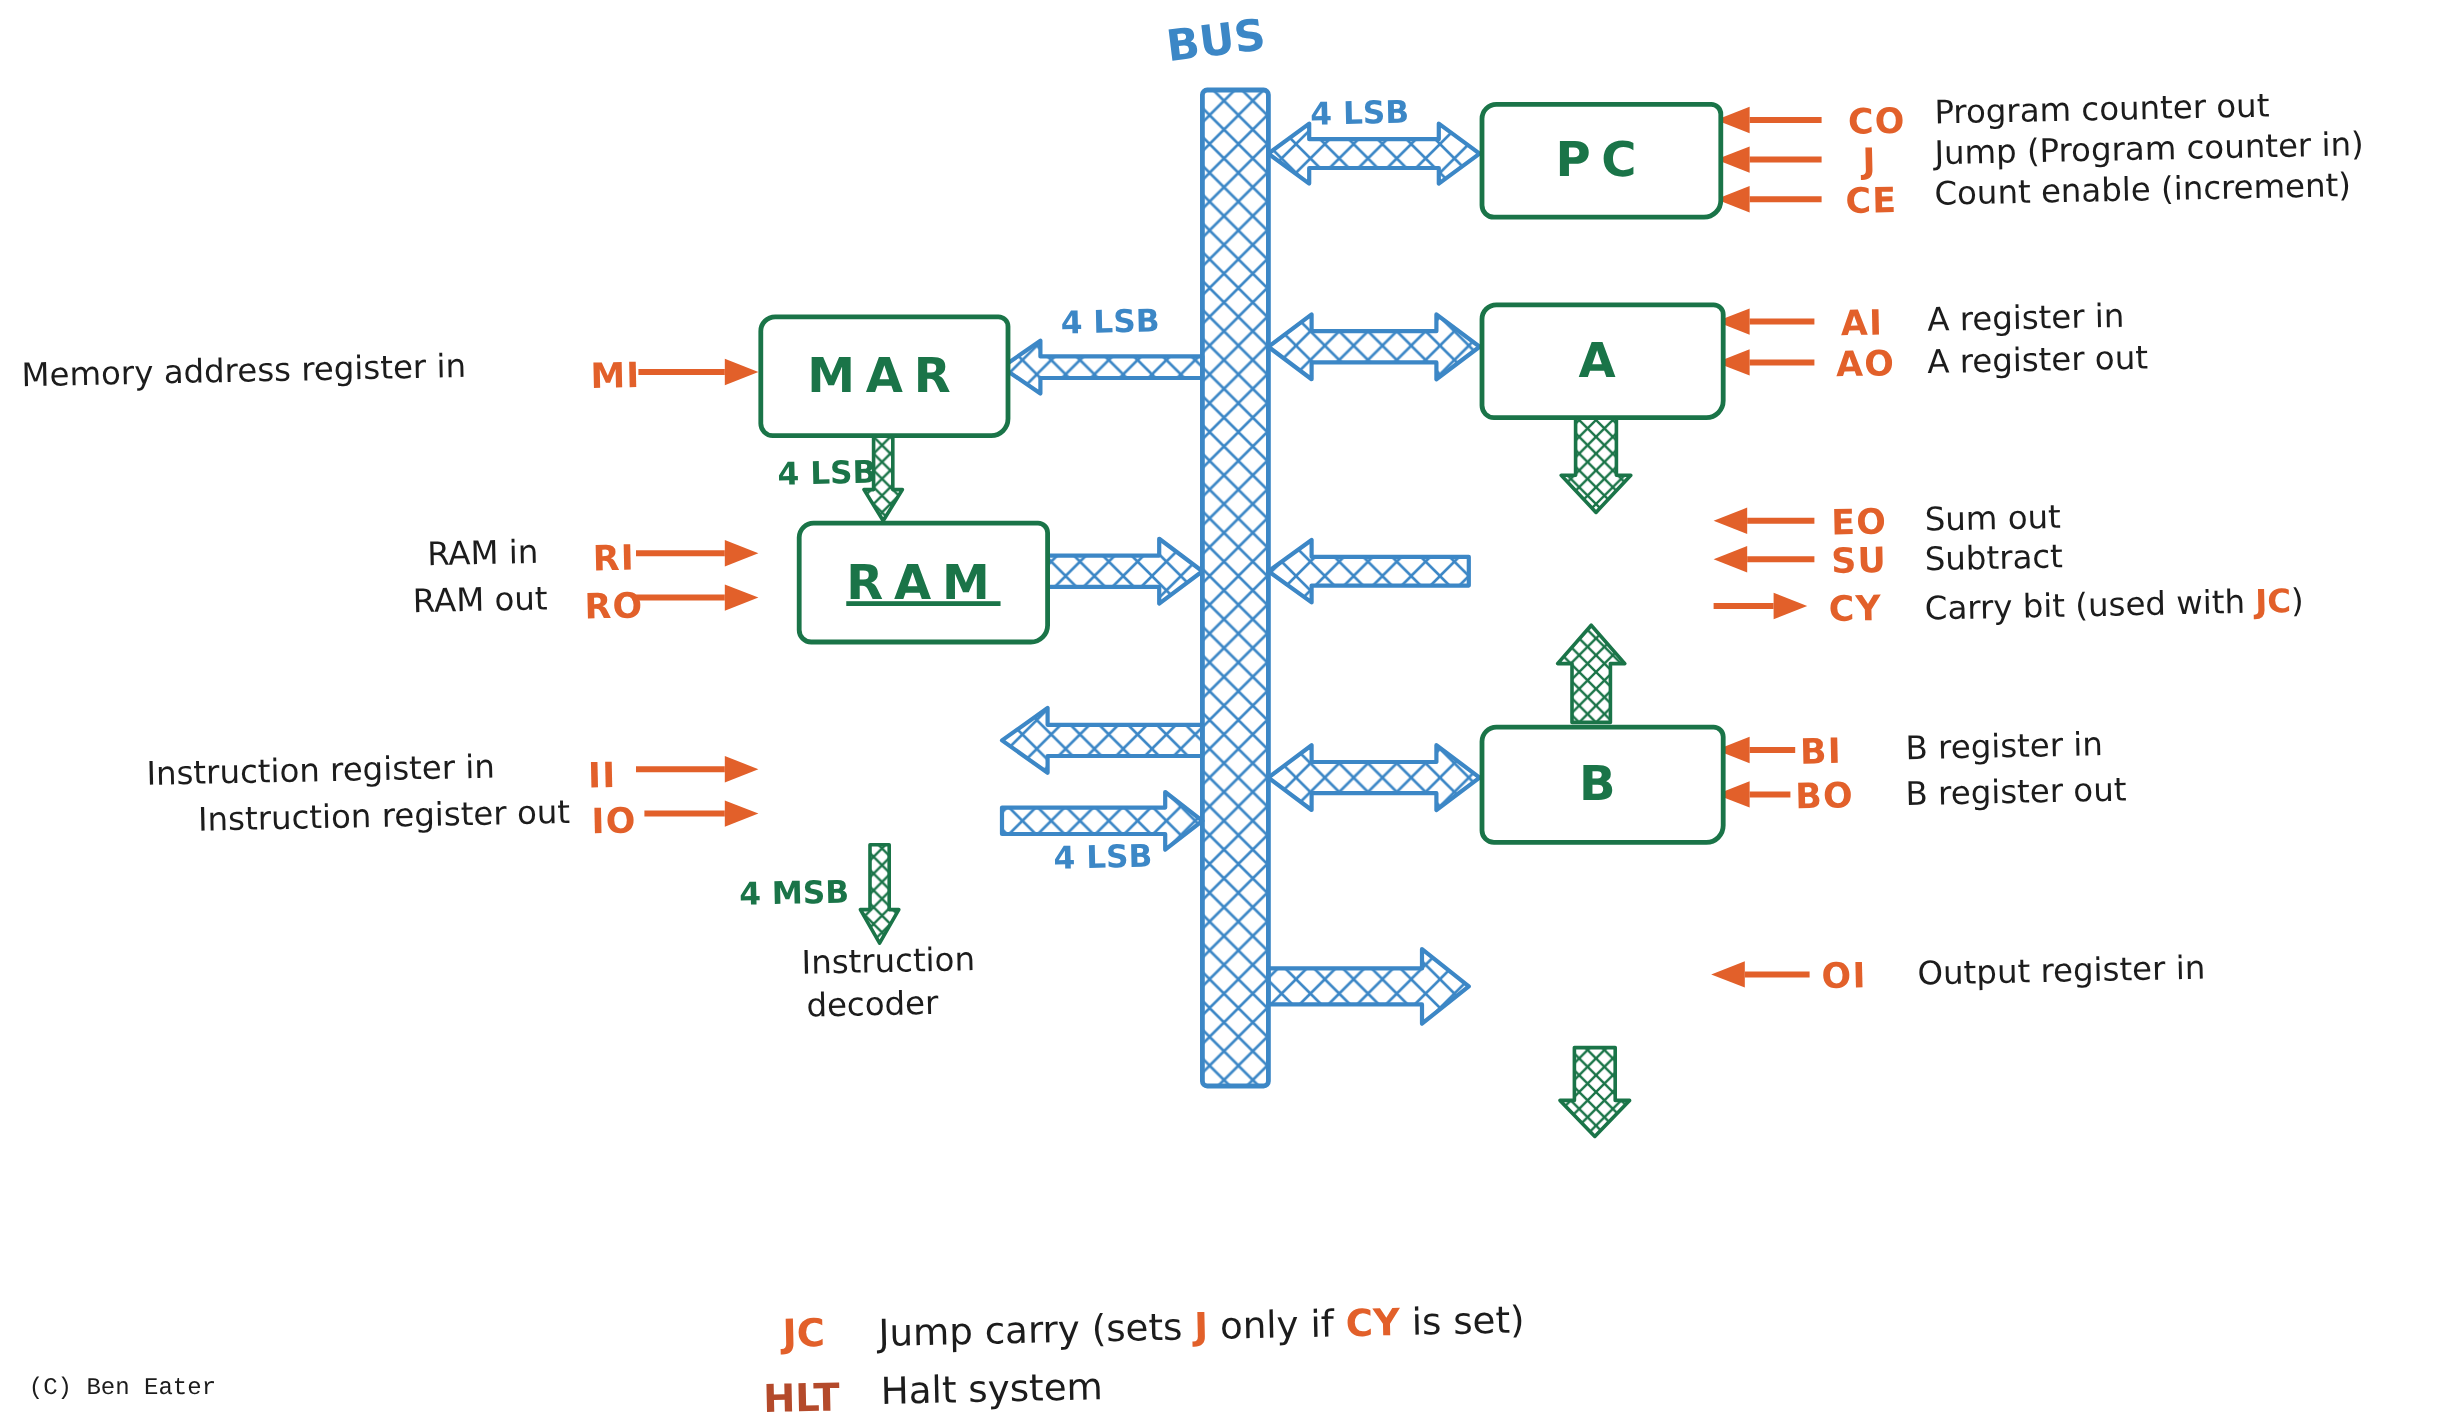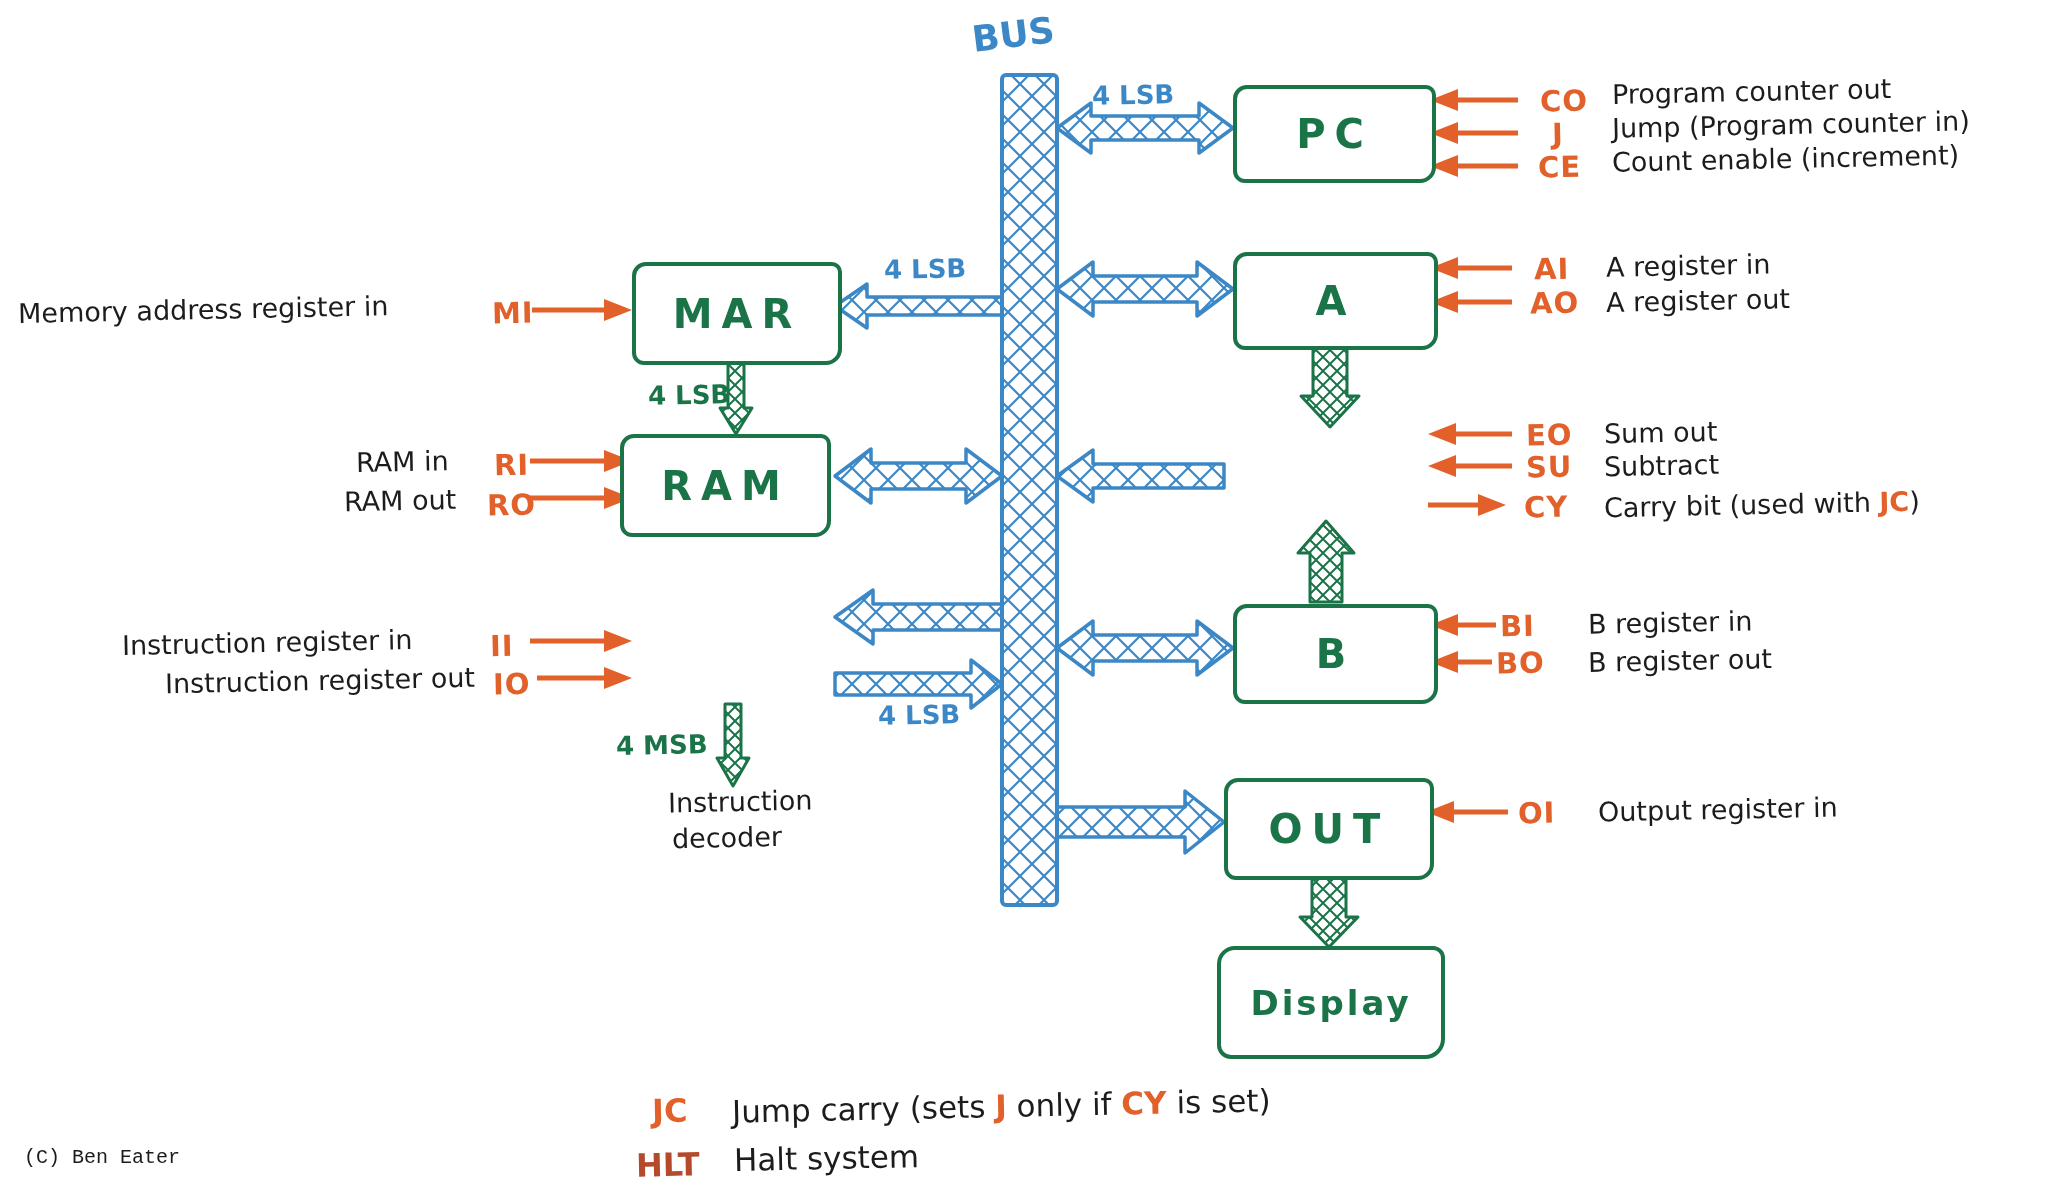--- a/index.html
+++ b/index.html
@@ -93,31 +93,25 @@
 
   <div class="block" style="left:1233px;top:85px;width:195px;height:90px;justify-content:center;">
       <span>PC</span>
     </div>
   <div class="block" style="left:632px;top:262px;width:202px;height:95px;">
       <span>MAR</span>
     </div>
   <div class="block" style="left:1233px;top:252px;width:197px;height:90px;">
       <span>A</span>
     </div>
-  <div class="block" style="left:620px;top:434px;width:203px;height:95px;">
+  <div class="block" style="left:664px;top:434px;width:203px;height:95px;text-decoration:underline;">
       <span>RAM</span>
     </div>
   <div class="block" style="left:1233px;top:604px;width:197px;height:92px;">
       <span>B</span>
-    </div>
-  <div class="block" style="left:1224px;top:778px;width:202px;height:94px;">
-      <span>OUT</span>
-    </div>
-  <div class="block" style="left:1217px;top:946px;width:220px;height:105px;font-size:34px;letter-spacing:3px;border-radius:18px 12px 20px 14px;">
-      <span>Display</span>
     </div>
 
   <div class="abs blue buslabel" style="left:972px;top:14px;">BUS</div>
   <div class="abs blue widthlabel hand" style="left:1092px;top:80px;">4 LSB</div>
   <div class="abs blue widthlabel hand" style="left:884px;top:254px;">4 LSB</div>
   <div class="abs blue widthlabel hand" style="left:878px;top:700px;">4 LSB</div>
   <div class="abs green widthlabel hand" style="left:648px;top:380px;">4 LSB</div>
   <div class="abs green widthlabel hand" style="left:616px;top:730px;">4 MSB</div>
 
   <div class="abs ink hand" style="left:18px;top:294px;">Memory address register in</div>

